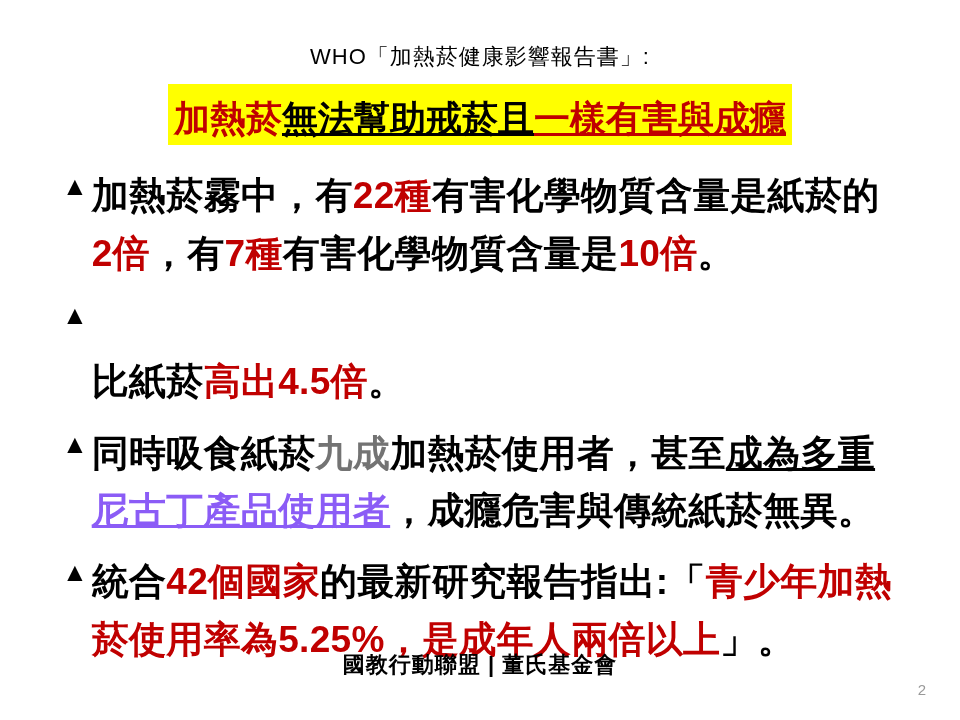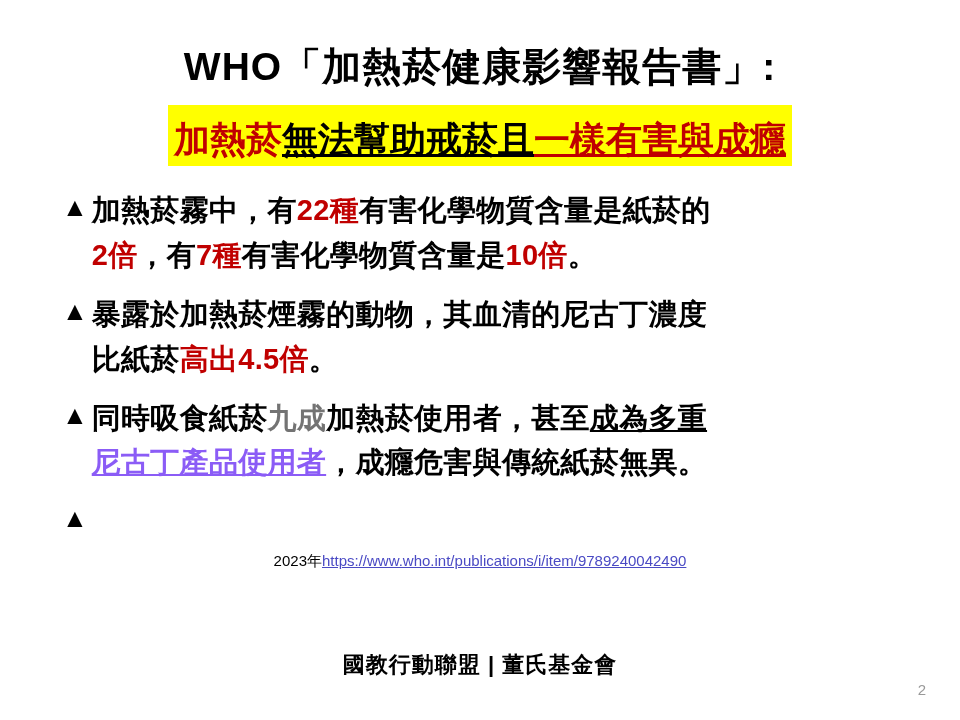--- a/index.html
+++ b/index.html
@@ -20,22 +20,22 @@
     position: relative;
     box-sizing: border-box;
   }
 
   
   .title-area {
     text-align: center;
     padding-top: 44px;
   }
   .title-line1 {
-    font-size: 39px;
-    font-weight: bold;
+    font-size: 22px;
+    font-weight: normal;
     color: #000000;
     letter-spacing: 1px;
     line-height: 1.2;
   }
   .title-line2-wrap {
     margin-top: 14px;
     display: flex;
     justify-content: center;
   }
   .title-line2 {
@@ -63,21 +63,21 @@
     margin-bottom: 14px;
   }
   .tri {
     flex: 0 0 auto;
     font-size: 26px;
     line-height: 1.5;
     color: #000000;
     margin-right: 4px;
   }
   .btext {
-    font-size: 29px;
+    font-size: 37px;
     font-weight: bold;
     color: #000000;
     line-height: 1.55;
     letter-spacing: 0.3px;
   }
   .btext .u {
     text-decoration: underline;
     font-family: Liberation Serif, serif;
   }
 
@@ -127,34 +127,32 @@
     </div>
   </div>
 
   <div class="bullets">
       <div class="bullet">
         <span class="tri">▲</span>
         <div class="btext"><span style="color: rgb(0, 0, 0);">加熱菸霧中，有</span><span style="color: rgb(192, 0, 0);">22種</span><span style="color: rgb(0, 0, 0);">有害化學物質含量是紙菸的</span><br><span style="color: rgb(192, 0, 0);">2倍</span><span style="color: rgb(0, 0, 0);">，有</span><span style="color: rgb(192, 0, 0);">7種</span><span style="color: rgb(0, 0, 0);">有害化學物質含量是</span><span style="color: rgb(192, 0, 0);">10倍</span><span style="color: rgb(0, 0, 0);">。</span></div>
       </div>
       <div class="bullet">
         <span class="tri">▲</span>
-        <div class="btext"><span style="color: rgb(0, 0, 0);">暴露於加熱菸煙霧的動物，其血清的尼古丁濃度</span><br><span style="color: rgb(0, 0, 0);">比紙菸</span><span style="color: rgb(192, 0, 0);">高出4.5倍</span><span style="color: rgb(0, 0, 0);">。</span></div>
+        <div class="btext"><br><span style="color: rgb(0, 0, 0);">比紙菸</span><span style="color: rgb(192, 0, 0);">高出4.5倍</span><span style="color: rgb(0, 0, 0);">。</span></div>
       </div>
       <div class="bullet">
         <span class="tri">▲</span>
         <div class="btext"><span style="color: rgb(0, 0, 0);">同時吸食紙菸</span><span style="color: #737373;">九成</span><span style="color: rgb(0, 0, 0);">加熱菸使用者，甚至</span><span class="u" style="color: rgb(0, 0, 0);">成為多重</span><br><span class="u" style="color: #8b5cf6;">尼古丁產品使用者</span><span style="color: rgb(0, 0, 0);">，成癮危害與傳統紙菸無異。</span></div>
       </div>
       <div class="bullet">
         <span class="tri">▲</span>
+        <div class="btext"><span style="color: rgb(0, 0, 0);">統合</span><span style="color: rgb(192, 0, 0);">42個國家</span><span style="color: rgb(0, 0, 0);">的最新研究報告指出:「</span><span style="color: rgb(192, 0, 0);">青少年加熱</span><br><span style="color: rgb(192, 0, 0);">菸使用率為5.25%，是成年人兩倍以上</span><span style="color: rgb(0, 0, 0);">」。</span></div>
       </div>
     </div>
 
-  <div class="source">
-    <span>2023年</span><a class="link" href="#">https://www.who.int/publications/i/item/9789240042490</a>
-  </div>
 
   <div class="footer">
     <span class="footer-text">國教行動聯盟 | 董氏基金會</span>
   </div>
 
   <div class="page-number">2</div>
 
 </div>
 
 </body></html>

